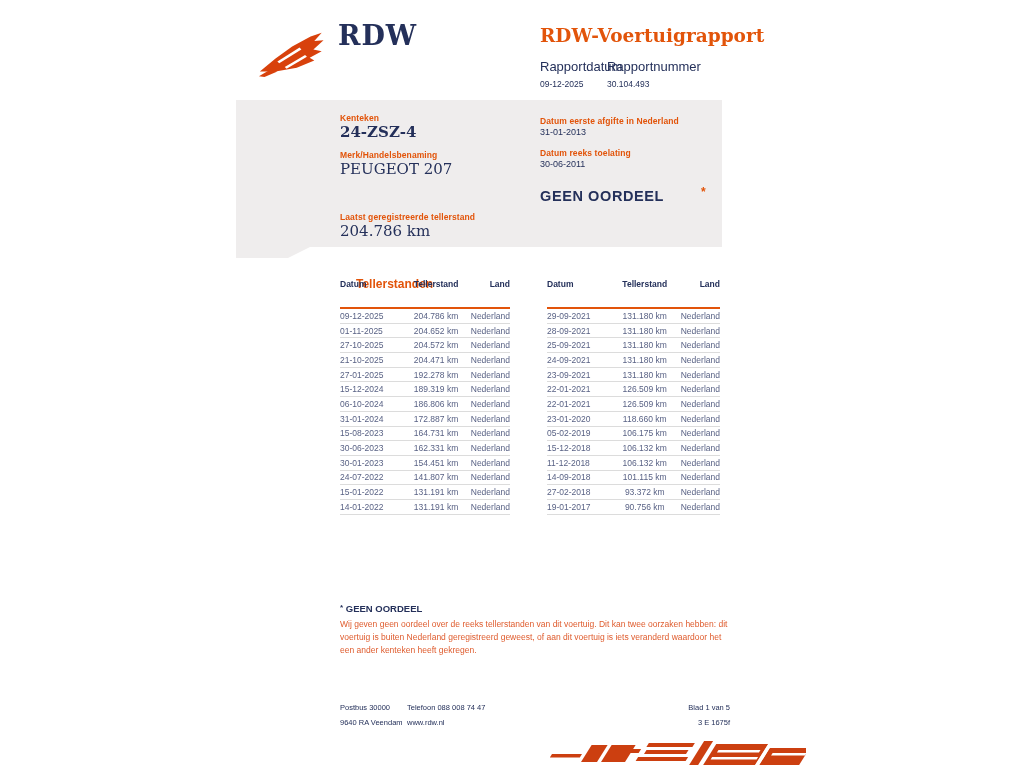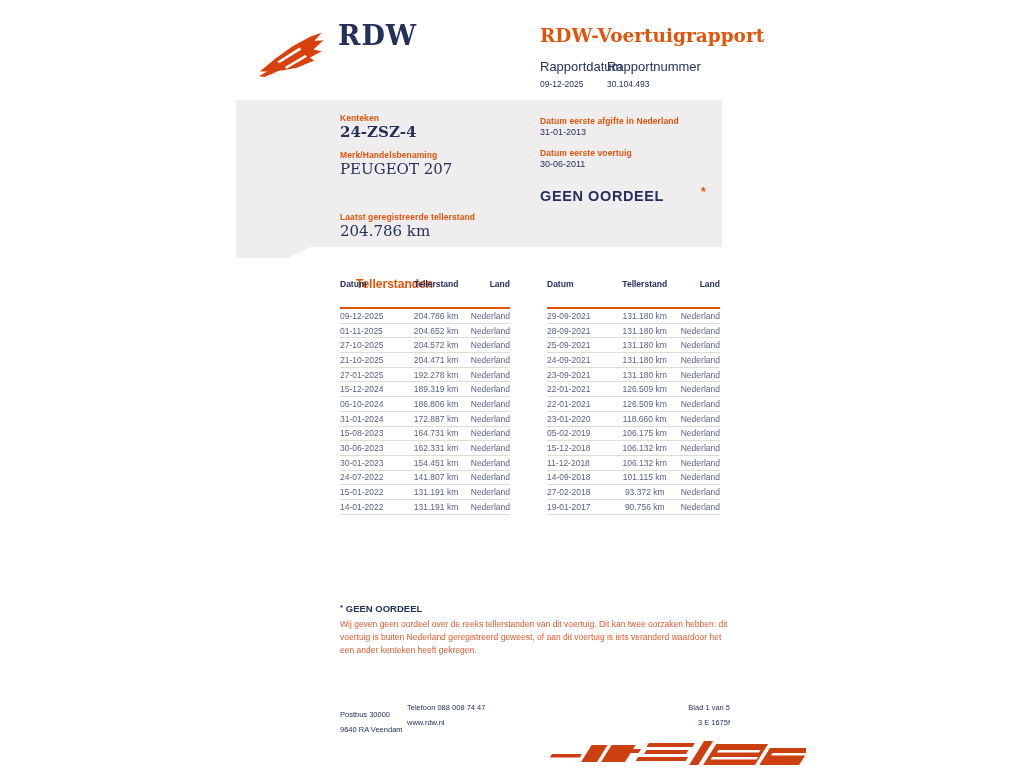--- a/index.html
+++ b/index.html
@@ -63,21 +63,21 @@
   .c2{width:27%;text-align:right;}
 
   
   .footnote-head{left:340px;top:603px;font-size:9.5px;font-weight:bold;color:var(--navy);}
   .footnote-head .marker{font-size:8px;vertical-align:top;}
   .footnote-body{left:340px;top:618px;width:394px;font-size:8.5px;line-height:13px;
     color:var(--footnote_orange);}
 
   
   .footer-text{font-size:7.5px;color:var(--navy);line-height:15px;}
-  .footer-col1{left:340px;top:700px;margin-top:7px;}
+  .footer-col1{left:340px;top:700px;}
   .footer-col2{left:407px;top:700px;}
   .footer-right{left:600px;top:700px;width:130px;text-align:right;}
 
   
   .wing-wrap{left:546px;top:738px;width:260px;height:30px;overflow:hidden;}
 </style>
 </head>
 <body>
 
 <div class="abs logo-wrap">
@@ -104,21 +104,21 @@
 <div class="abs summary-box">
   <div class="abs f-label sb-kenteken-label">Kenteken</div>
   <div class="abs f-value sb-kenteken-value">24-ZSZ-4</div>
   <div class="abs f-label sb-merk-label">Merk/Handelsbenaming</div>
   <div class="abs f-value sb-merk-value">PEUGEOT 207</div>
   <div class="abs f-label sb-teller-label">Laatst geregistreerde tellerstand</div>
   <div class="abs f-value sb-teller-value">204.786 km</div>
 
   <div class="abs f-label sb-afgifte-label">Datum eerste afgifte in Nederland</div>
   <div class="abs f-value-sm sb-afgifte-value">31-01-2013</div>
-  <div class="abs f-label sb-toelating-label">Datum eerste voertuig</div>
+  <div class="abs f-label sb-toelating-label">Datum reeks toelating</div>
   <div class="abs f-value-sm sb-toelating-value">30-06-2011</div>
   <div class="abs sb-oordeel">GEEN OORDEEL</div>
   <div class="abs sb-asterisk">*</div>
 </div>
 
 <div class="abs section-title">Tellerstanden</div>
 
 <div class="abs mtable mtable-left">
   <div class="thead">
     <span class="tc c0">Datum</span>

